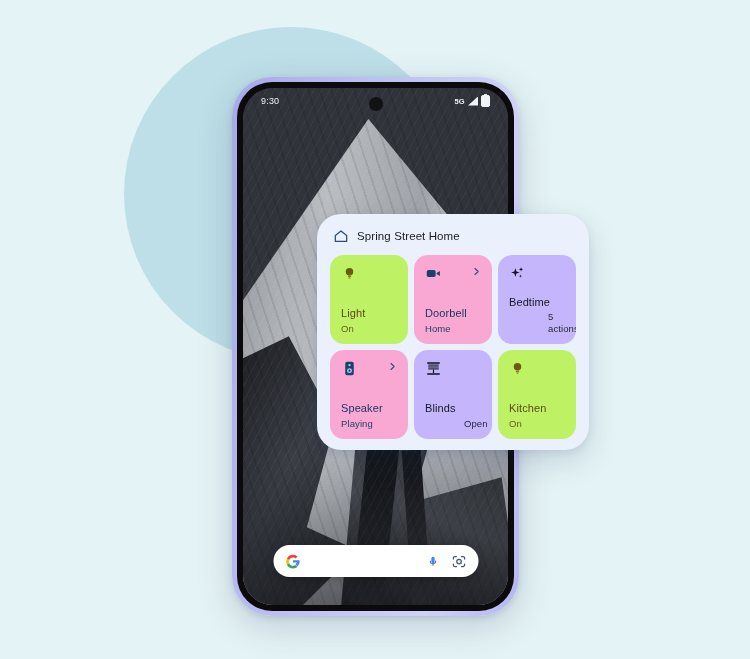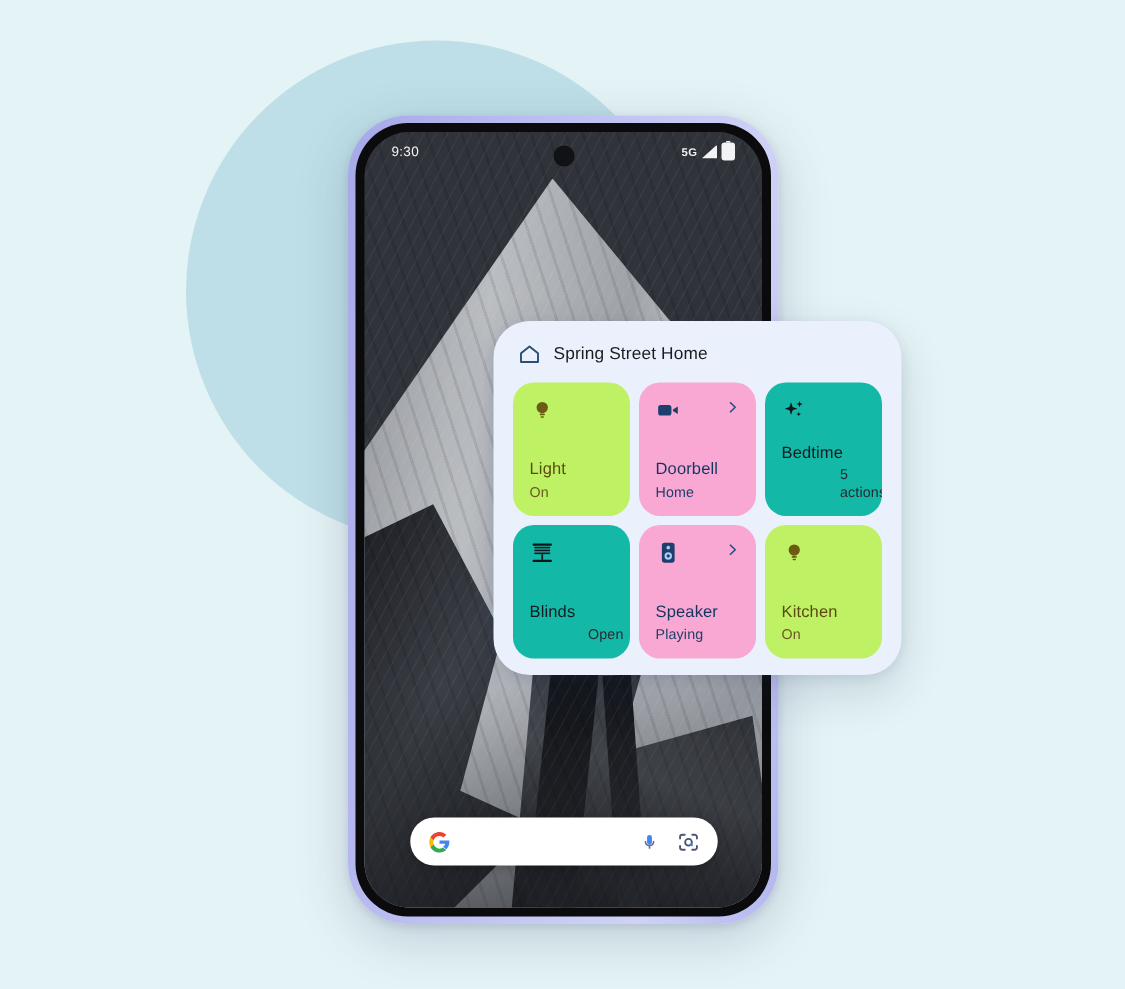--- a/index.html
+++ b/index.html
@@ -253,21 +253,21 @@
     width: 15px; height: 15px;
     flex: none;
   }
   .search-spacer { flex: 1; }
   .mic-icon { width: 13px; height: 15px; margin-right: 12px; flex: none; }
   .lens-icon { width: 15px; height: 15px; flex: none; }
 
   
   .widget {
     position: absolute;
-    left: 329px;
+    left: 317px;
     top: 214px;
     width: 272px;
     height: 236px;
     background: #eaf0fc;
     border-radius: 24px;
     box-shadow: 0 12px 30px rgba(40,55,95,0.16), 0 2px 8px rgba(40,55,95,0.10);
     padding: 14px 13px 13px 13px;
     box-sizing: border-box;
     z-index: 10;
   }
@@ -295,21 +295,21 @@
     padding: 10px 11px 9px 11px;
     box-sizing: border-box;
     display: flex;
     flex-direction: column;
     justify-content: space-between;
     position: relative;
     overflow: hidden;
   }
   .tile.yellow { background: #bef264; }
   .tile.blue   { background: #f9a8d4; }
-  .tile.grey   { background: #14b8a6; }
+  .tile.grey   { background: #c4b5fd; }
 
   .tile-top {
     display: flex;
     align-items: flex-start;
     justify-content: space-between;
   }
   .tile-icon { width: 17px; height: 17px; flex: none; }
   .chevron {
     width: 9px; height: 9px;
     flex: none;
@@ -436,55 +436,55 @@
             <path d="M17 3.2 17.8 5.4 20 6.2 17.8 7 17 9.2 16.2 7 14 6.2 16.2 5.4z" fill="#12151c"></path>
             <path d="M16.2 13.4 16.8 15 18.4 15.6 16.8 16.2 16.2 17.8 15.6 16.2 14 15.6 15.6 15z" fill="#12151c"></path>
           </svg>
         </div>
         <div class="tile-text">
           <div class="tile-name">Bedtime</div>
           <div class="tile-status">5 actions</div>
         </div>
       </div>
 
+      <div class="tile blue">
+        <div class="tile-top">
+          <svg class="tile-icon" viewBox="0 0 24 24">
+            <rect x="6" y="2.6" width="12" height="18.8" rx="2.6" fill="#1c3f6e"></rect>
+            <circle cx="12" cy="7.2" r="1.7" fill="#aecbf2"></circle>
+            <circle cx="12" cy="15" r="3.5" fill="#aecbf2"></circle>
+            <circle cx="12" cy="15" r="1.5" fill="#1c3f6e"></circle>
+          </svg>
+          <svg class="chevron" viewBox="0 0 12 12">
+            <path d="M4 2l4.2 4L4 10" fill="none" stroke="#2b4f7d" stroke-width="1.5" stroke-linecap="round" stroke-linejoin="round"></path>
+          </svg>
+        </div>
+        <div class="tile-text">
+          <div class="tile-name">Speaker</div>
+          <div class="tile-status">Playing</div>
+        </div>
+      </div>
+
       <div class="tile grey">
         <div class="tile-top">
           <svg class="tile-icon" viewBox="0 0 24 24">
             <rect x="3" y="3.2" width="18" height="2.2" rx=".6" fill="#12151c"></rect>
             <rect x="4.6" y="6.4" width="14.8" height="1.5" fill="#12151c"></rect>
             <rect x="4.6" y="9.1" width="14.8" height="1.5" fill="#12151c"></rect>
             <rect x="4.6" y="11.8" width="14.8" height="1.5" fill="#12151c"></rect>
             <rect x="3" y="18.6" width="18" height="2.2" rx=".6" fill="#12151c"></rect>
             <rect x="11.2" y="13.3" width="1.6" height="5.3" fill="#12151c"></rect>
           </svg>
         </div>
         <div class="tile-text">
           <div class="tile-name">Blinds</div>
           <div class="tile-status">Open</div>
         </div>
       </div>
 
-      <div class="tile blue">
-        <div class="tile-top">
-          <svg class="tile-icon" viewBox="0 0 24 24">
-            <rect x="6" y="2.6" width="12" height="18.8" rx="2.6" fill="#1c3f6e"></rect>
-            <circle cx="12" cy="7.2" r="1.7" fill="#aecbf2"></circle>
-            <circle cx="12" cy="15" r="3.5" fill="#aecbf2"></circle>
-            <circle cx="12" cy="15" r="1.5" fill="#1c3f6e"></circle>
-          </svg>
-          <svg class="chevron" viewBox="0 0 12 12">
-            <path d="M4 2l4.2 4L4 10" fill="none" stroke="#2b4f7d" stroke-width="1.5" stroke-linecap="round" stroke-linejoin="round"></path>
-          </svg>
-        </div>
-        <div class="tile-text">
-          <div class="tile-name">Speaker</div>
-          <div class="tile-status">Playing</div>
-        </div>
-      </div>
-
       <div class="tile yellow">
         <div class="tile-top">
           <svg class="tile-icon" viewBox="0 0 24 24">
             <circle cx="12" cy="9.5" r="5.3" fill="#6b5a12"></circle>
             <rect x="9.6" y="15" width="4.8" height="1.7" rx=".8" fill="#6b5a12"></rect>
             <rect x="10.4" y="17.6" width="3.2" height="1.5" rx=".7" fill="#6b5a12"></rect>
           </svg>
         </div>
         <div class="tile-text">
           <div class="tile-name">Kitchen</div>

